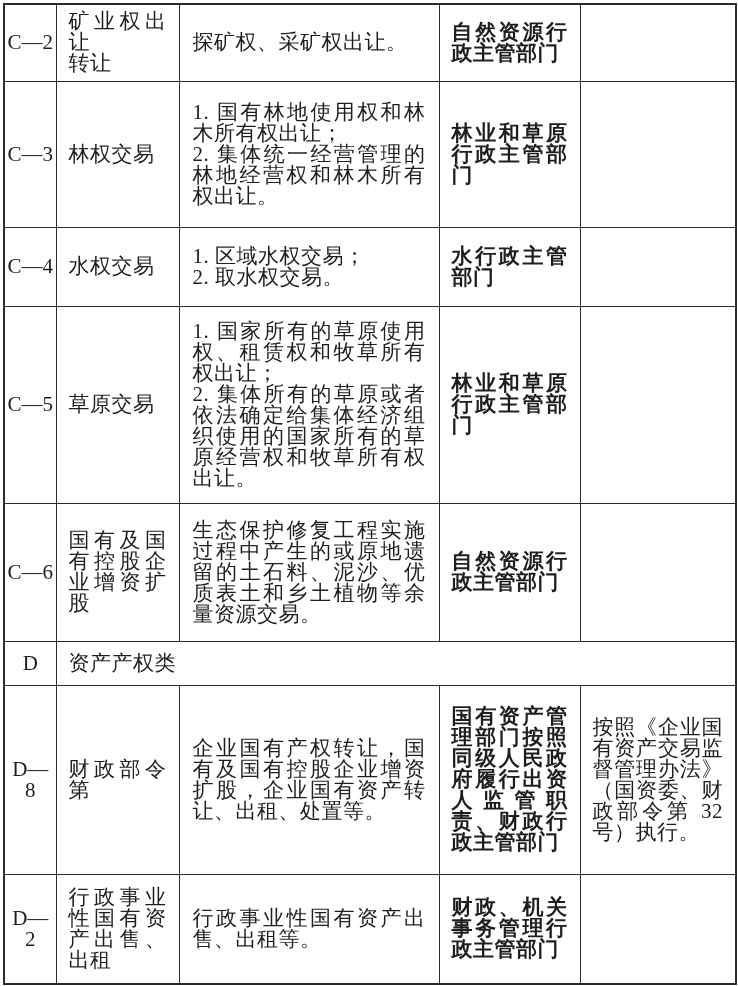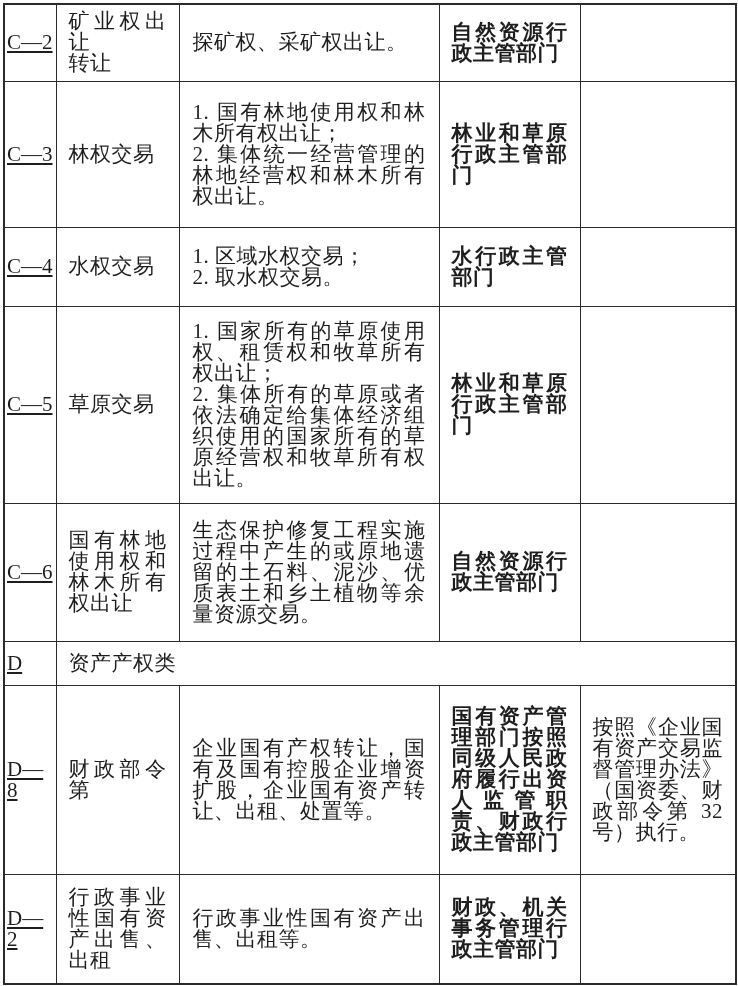--- a/index.html
+++ b/index.html
@@ -25,23 +25,23 @@
     border: 1.6px solid #2a2a2a;
     font-size: 21px;
     line-height: 21px;
     vertical-align: middle;
     padding: 6px 12px;
     letter-spacing: 0.5px;
     overflow: hidden;
     word-break: break-all;
   }
   td.code-col {
+    text-align: center;
     padding: 6px 2px;
     letter-spacing: 0;
-    text-decoration: underline;
   }
   td.name-col {
     text-align: justify;
     white-space: pre-line;
   }
   td.desc-col {
     text-align: justify;
     white-space: pre-line;
     padding: 6px 13px;
   }
@@ -96,21 +96,21 @@
     <tr style="height:197px">
       <td class="code-col">C—5</td>
       <td class="name-col">草原交易</td>
       <td class="desc-col">1. 国家所有的草原使用权、租赁权和牧草所有权出让；
 2. 集体所有的草原或者依法确定给集体经济组织使用的国家所有的草原经营权和牧草所有权出让。</td>
       <td class="dept-col">林业和草原行政主管部门</td>
       <td class="remark-col"></td>
     </tr>
     <tr style="height:138px">
       <td class="code-col">C—6</td>
-      <td class="name-col">国有林地使用权和林木所有权出让</td>
+      <td class="name-col">国有及国有控股企业增资扩股</td>
       <td class="desc-col">生态保护修复工程实施过程中产生的或原地遗留的土石料、泥沙、优质表土和乡土植物等余量资源交易。</td>
       <td class="dept-col">自然资源行政主管部门</td>
       <td class="remark-col"></td>
     </tr>
     <tr style="height:44px">
       <td class="code-col">D</td>
       <td class="section-col" colspan="4">资产产权类</td>
     </tr>
     <tr style="height:189px">
       <td class="code-col">D—8</td>

